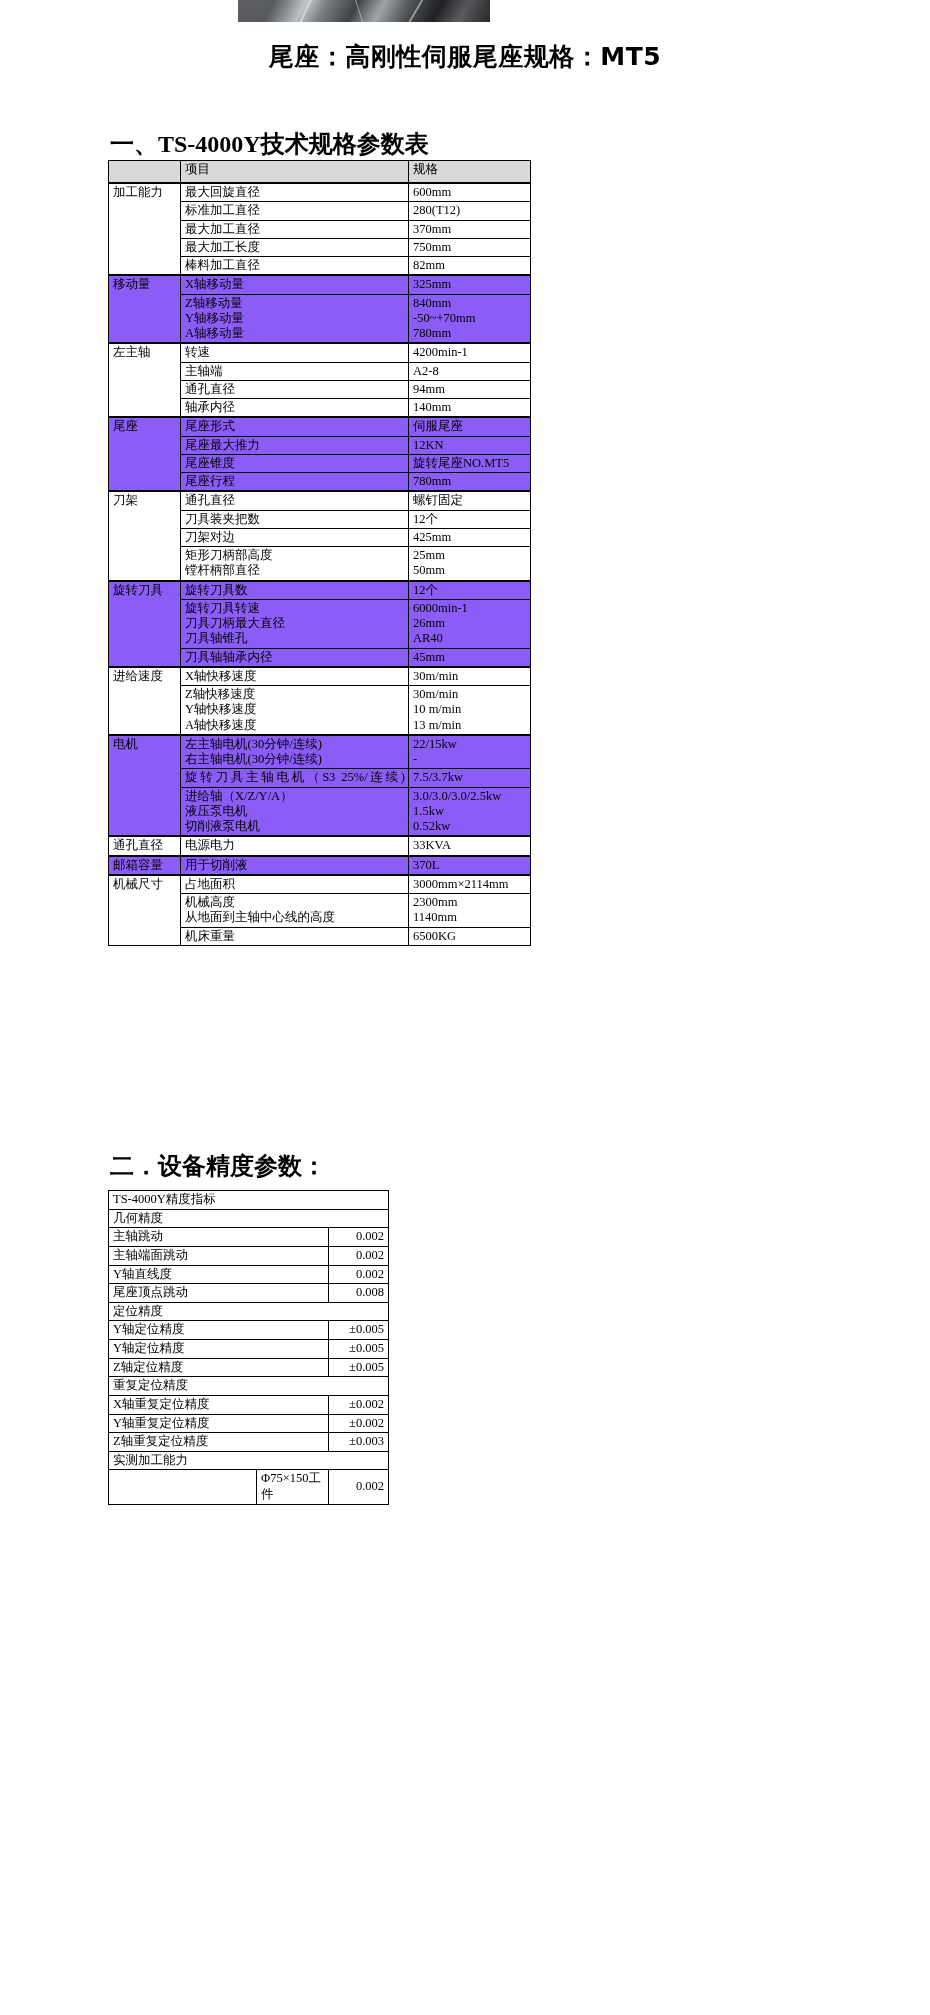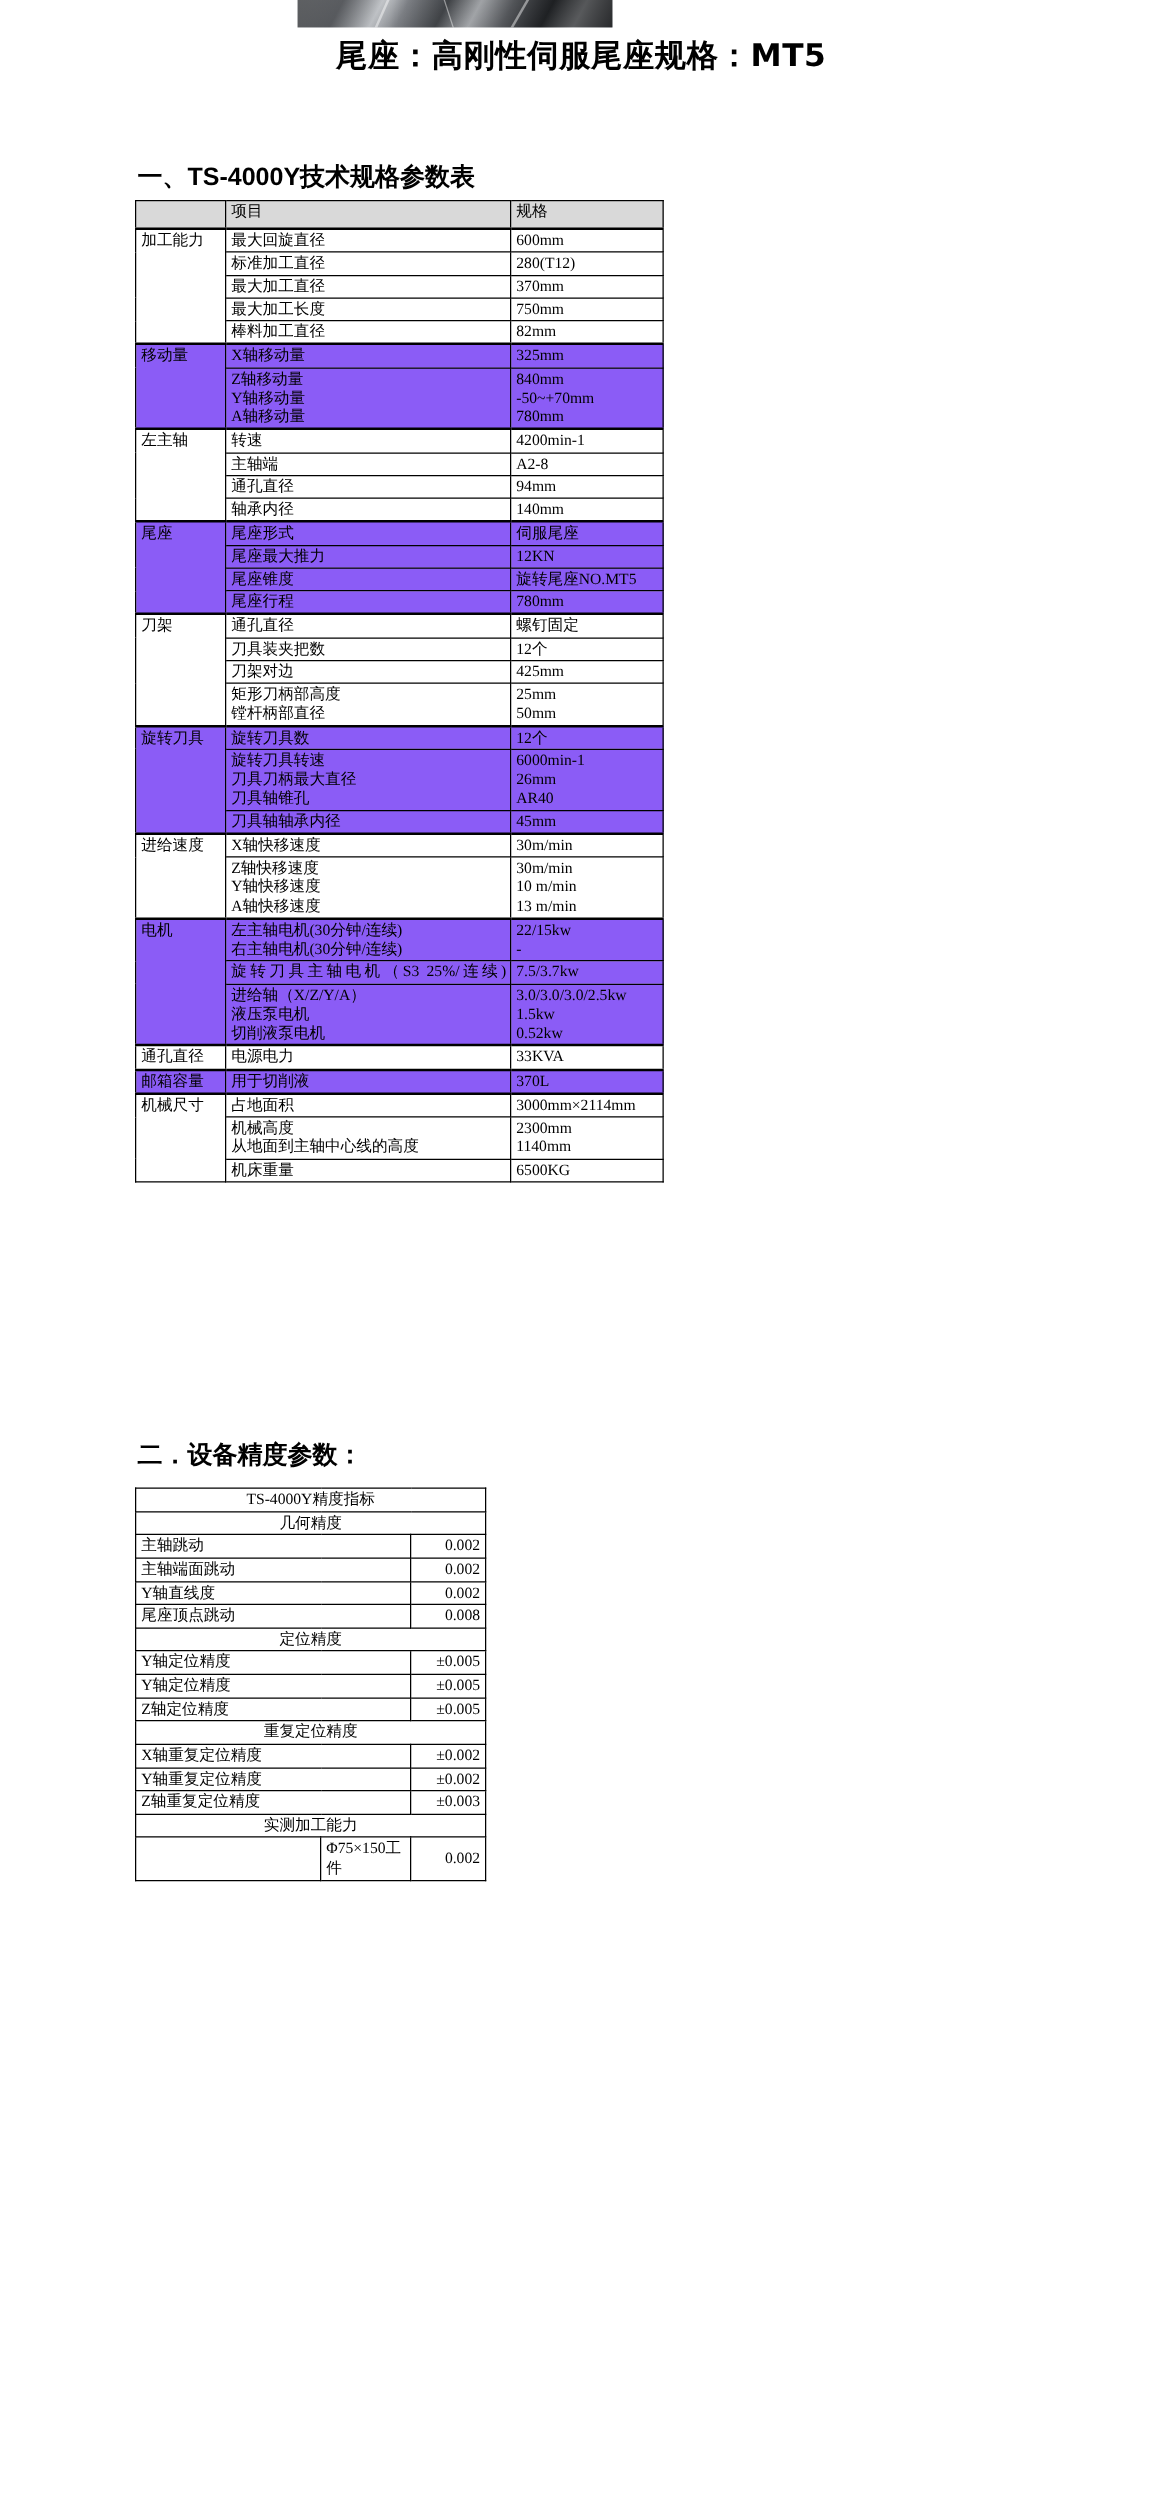--- a/index.html
+++ b/index.html
@@ -22,30 +22,30 @@
   }
   .hero .streak{position:absolute;background:rgba(255,255,255,.45);}
   .hero .s1{left:26%;top:-20%;width:2px;height:150%;transform:rotate(24deg);}
   .hero .s2{left:48%;top:-20%;width:1px;height:150%;transform:rotate(-18deg);}
   .hero .s3{left:70%;top:-20%;width:2px;height:150%;transform:rotate(30deg);}
   .hero .dark{position:absolute;left:0;top:0;width:100%;height:100%;
     background:linear-gradient(100deg,rgba(0,0,0,.35) 0%,rgba(0,0,0,0) 30%,rgba(0,0,0,.15) 60%,rgba(0,0,0,.55) 100%);}
 
   
   .main-title{
-    position:absolute;left:0;top:28px;width:930px;text-align:center;
+    position:absolute;left:0;top:40px;width:930px;text-align:center;
     font-family:"DejaVu Sans","Liberation Sans",sans-serif;
     font-weight:bold;font-size:25px;letter-spacing:.5px;color:#000;
   }
 
   
   .sec-head{
     position:absolute;
-    font-family:Liberation Sans, sans-serif;
-    font-weight:bold;font-size:20px;color:#000;white-space:nowrap;
+    font-family:Liberation Serif, serif;
+    font-weight:bold;font-size:24px;color:#000;white-space:nowrap;
   }
   #sec1{left:110px;top:128px;}
   #sec2{left:110px;top:1150px;}
 
   
   .spec-wrap{position:absolute;left:108px;top:160px;width:422px;}
   table.spec{
     border-collapse:collapse;width:422px;
     font-family:"Liberation Serif","DejaVu Serif",serif;
     font-size:12.5px;line-height:1.22;table-layout:fixed;
@@ -77,21 +77,21 @@
     font-size:12.5px;line-height:1.25;table-layout:fixed;
   }
   table.prec col.p1{width:148px;}
   table.prec col.p2{width:72px;}
   table.prec col.p3{width:60px;}
   table.prec td{
     border:1px solid #000;padding:1px 4px;vertical-align:middle;background:#fff;
   }
   table.prec td.ctr{text-align:right;margin-top:12px;}
   table.prec td.rt{text-align:right;}
-  table.prec td.hdr{text-align:center;}
+  table.prec td.hdr{text-align:left;}
 </style>
 </head>
 <body>
 
 <div class="page">
 
   <div class="hero">
     <div class="dark"></div>
     <div class="streak s1"></div>
     <div class="streak s2"></div>

